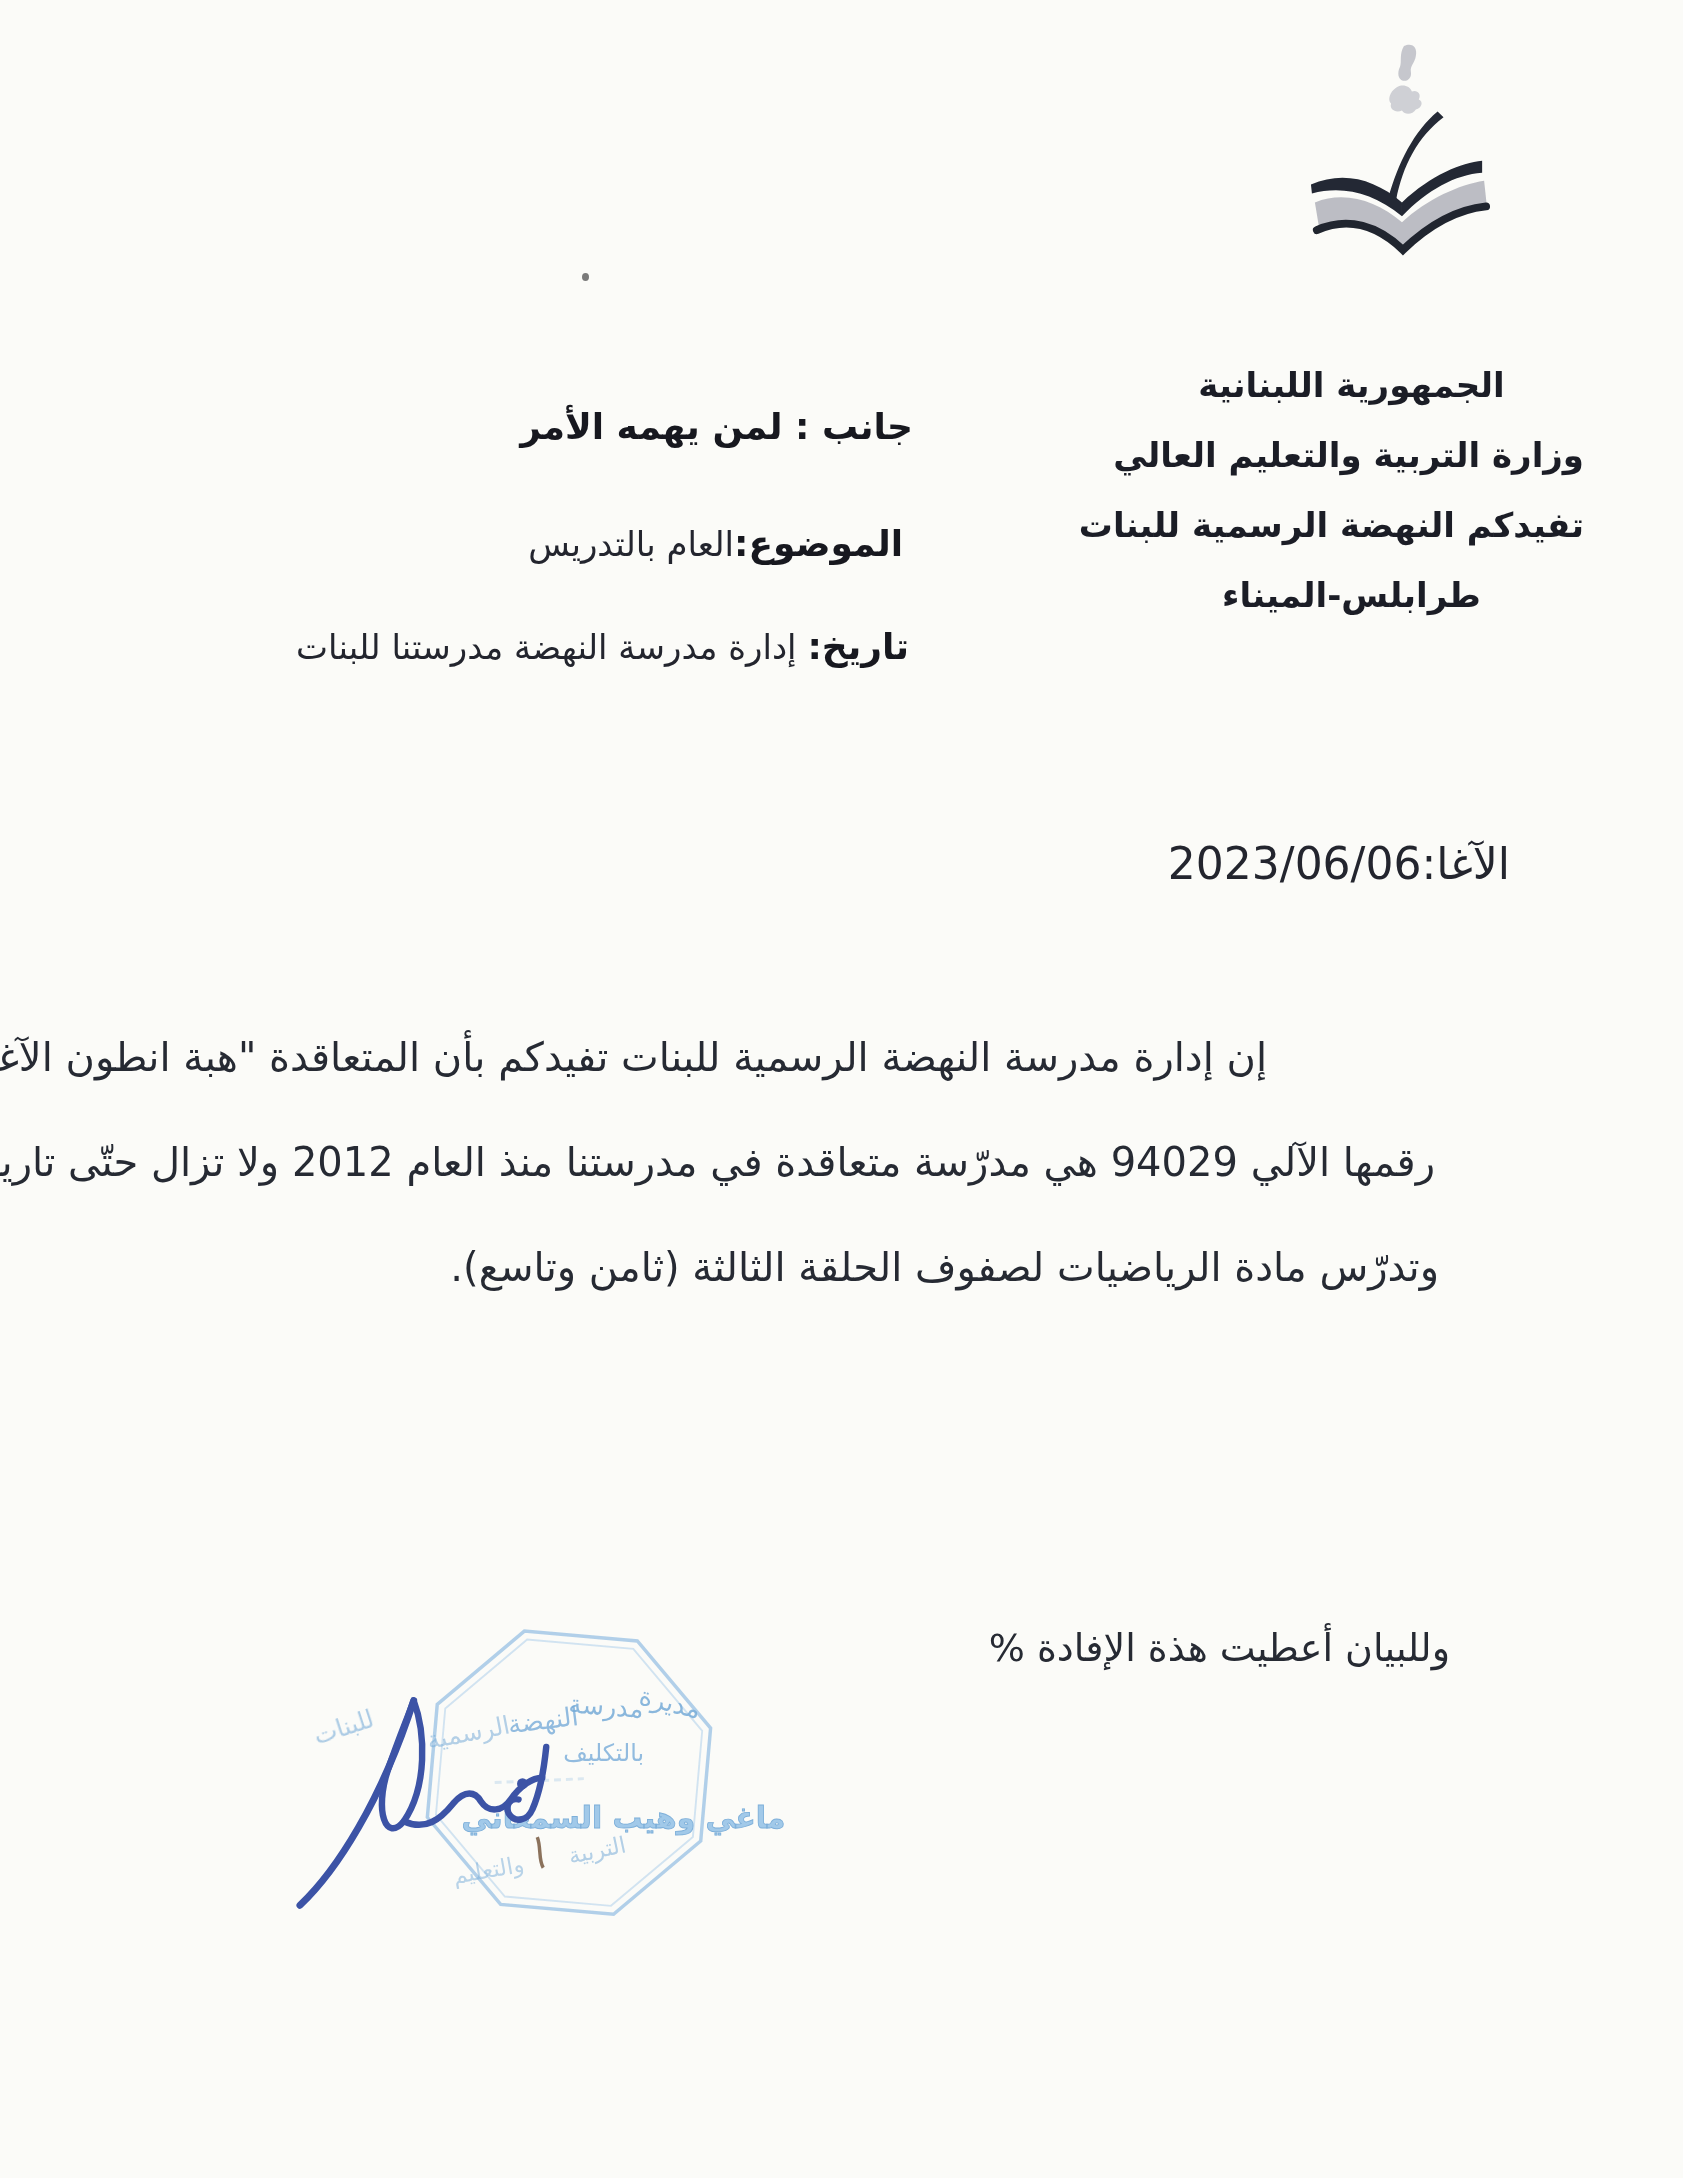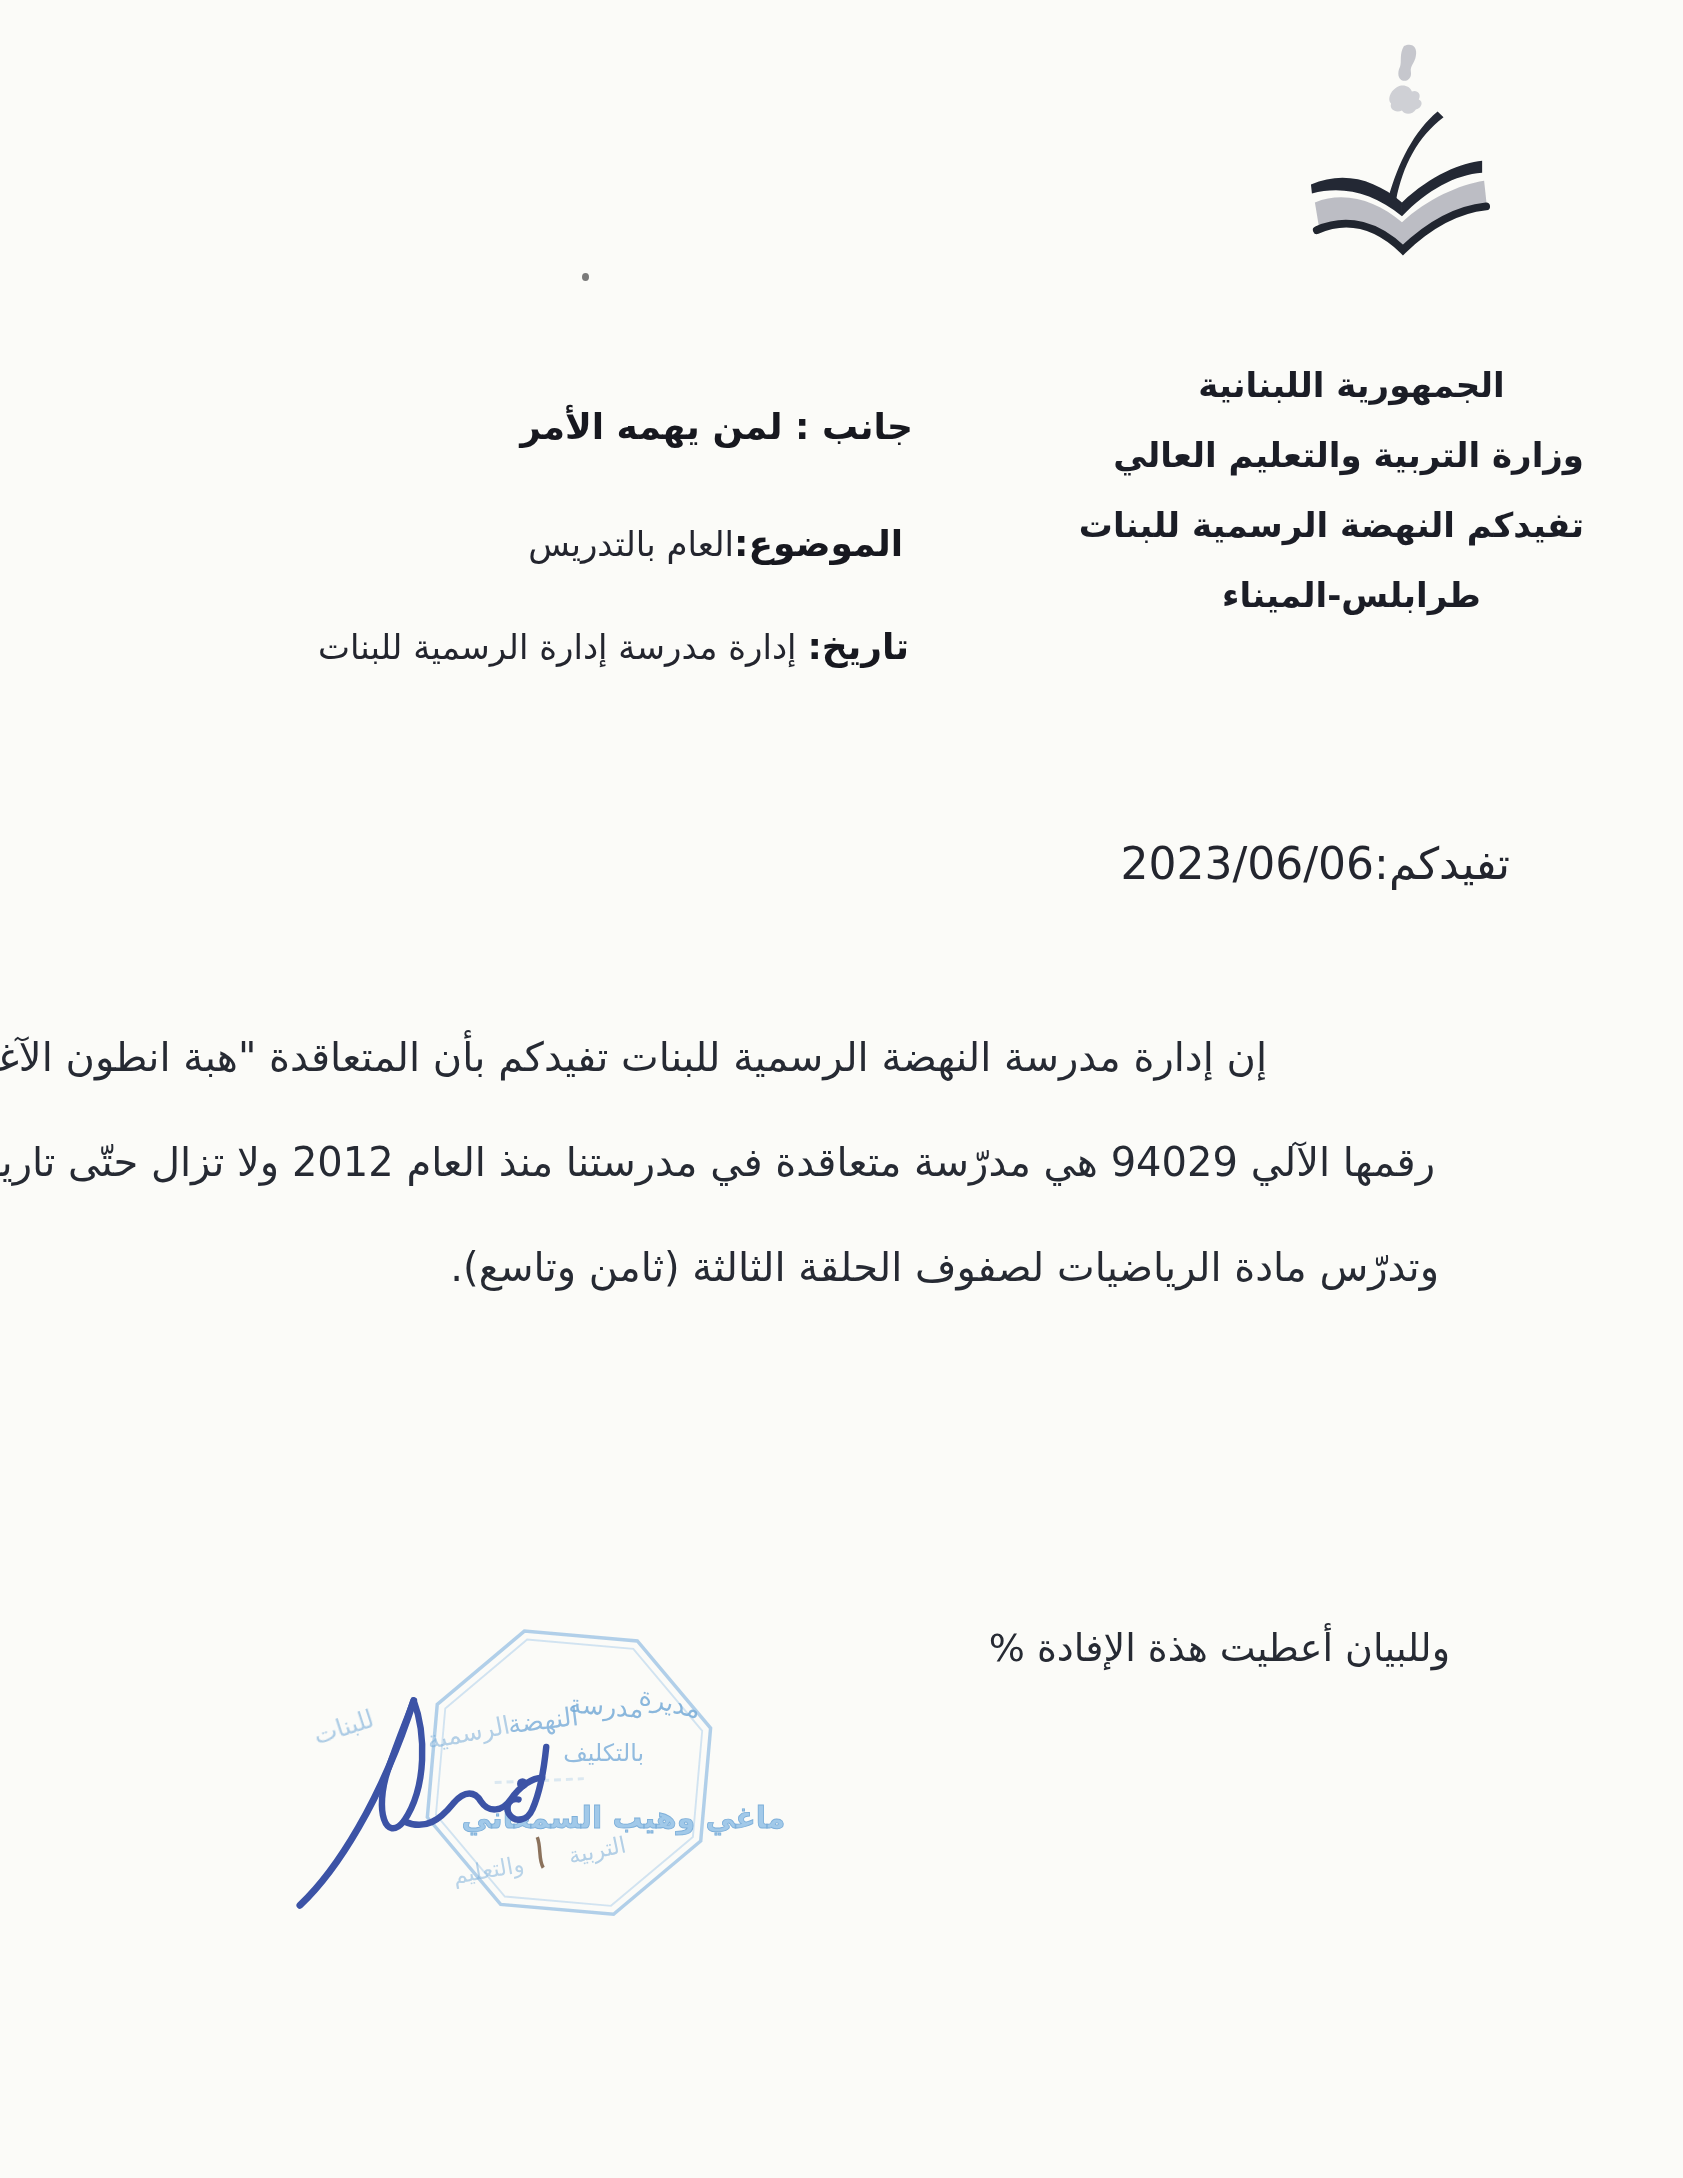--- a/index.html
+++ b/index.html
@@ -85,25 +85,25 @@
   <div class="hline">طرابلس-الميناء</div>
 </div>
 
 <div class="hdr-left-line" style="top:406px;right:770px;">
   <span class="lbl">جانب :</span><span class="lbl"> لمن يهمه الأمر</span>
 </div>
 <div class="hdr-left-line" style="top:523px;right:780px;">
   <span class="lbl">الموضوع:</span><span>العام بالتدريس</span>
 </div>
 <div class="hdr-left-line" style="top:626px;right:774px;">
-  <span class="lbl">تاريخ:</span><span>  إدارة مدرسة إدارة الرسمية للبنات</span>
+  <span class="lbl">تاريخ:</span><span>  إدارة مدرسة النهضة مدرستنا للبنات</span>
 </div>
 
 <div class="abs rtl date-line">
-  <span>تفيدكم:</span><span>2023/06/06</span>
+  <span>الآغا:</span><span>2023/06/06</span>
 </div>
 
 <div class="body-line" style="top:1028px;right:416px;width:1114px;">إن إدارة مدرسة النهضة الرسمية للبنات تفيدكم  بأن المتعاقدة "هبة انطون الآغا"</div>
 <div class="body-line" style="top:1133px;right:248px;width:1282px;">رقمها الآلي 94029 هي مدرّسة متعاقدة في مدرستنا منذ العام  2012 ولا تزال حتّى تاريخه%</div>
 <div class="body-line" style="top:1238px;right:244px;width:861px;">وتدرّس مادة  الرياضيات لصفوف الحلقة الثالثة (ثامن وتاسع).</div>
 
 <div class="abs closing-line">وللبيان أعطيت هذة الإفادة %</div>
 
 <div class="abs speck" style="left:582px;top:273px;"></div>
 

